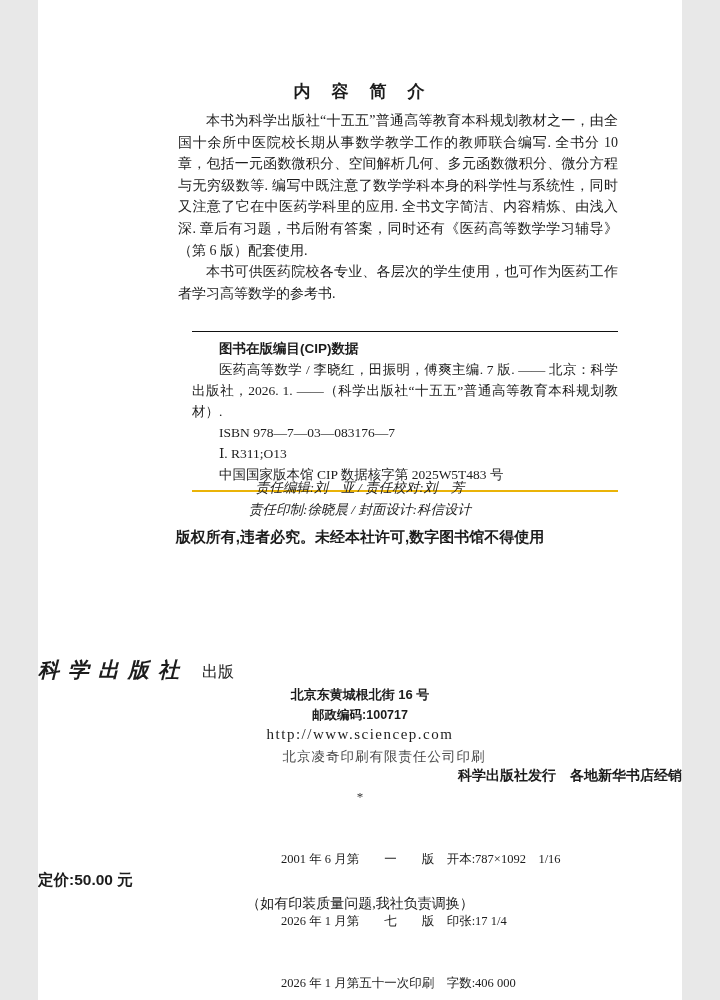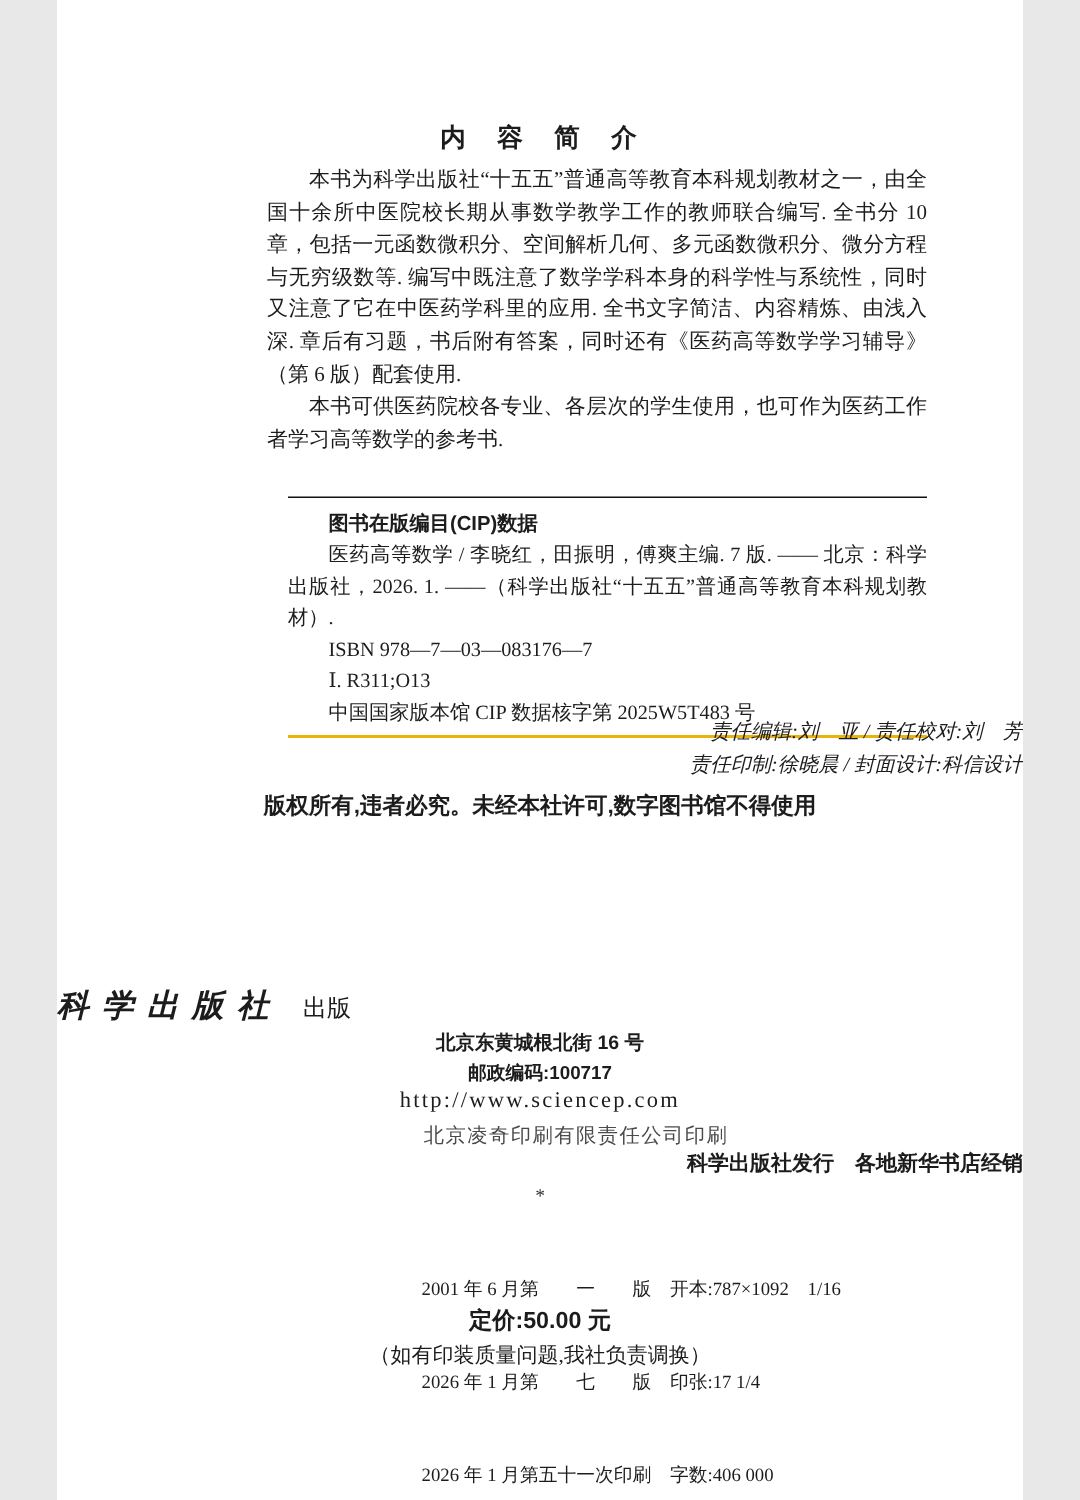--- a/index.html
+++ b/index.html
@@ -35,21 +35,21 @@
   .cip-heading{
     font-family:"Liberation Sans","DejaVu Sans",sans-serif;
     font-weight:700;font-size:14px;line-height:21px;
     text-indent:2em;margin:0;
   }
   .cip-box p{margin:0;font-size:13.5px;line-height:21px;text-indent:2em;}
   .cip-record{text-align:justify;}
   
   .credits{
     position:absolute;top:477px;left:0;right:0;
-    text-align:right;
+    text-align:center;
     font-style:italic;
     font-size:13.5px;line-height:21.5px;
   }
   
   .notice{
     position:absolutely;
   }
   .notice{
     position:absolute;top:528px;left:0;right:0;
     text-align:center;
@@ -96,21 +96,21 @@
   }
   
   .edition{
     position:absolute;top:808px;left:243px;
     font-size:12.5px;line-height:20.6px;
     white-space:pre;
   }
   .edition div{white-space:pre;}
   
   .price{
-    position:absolute;top:870px;left:0;right:0;text-align:center;
+    position:absolute;top:870px;left:0;right:0;
     font-family:"Liberation Sans","DejaVu Sans",sans-serif;
     font-weight:700;font-size:15.5px;
   }
   .exchange{
     position:absolute;top:895px;left:0;right:0;text-align:center;
     font-size:14px;
   }
 </style>
 </head>
 <body>

